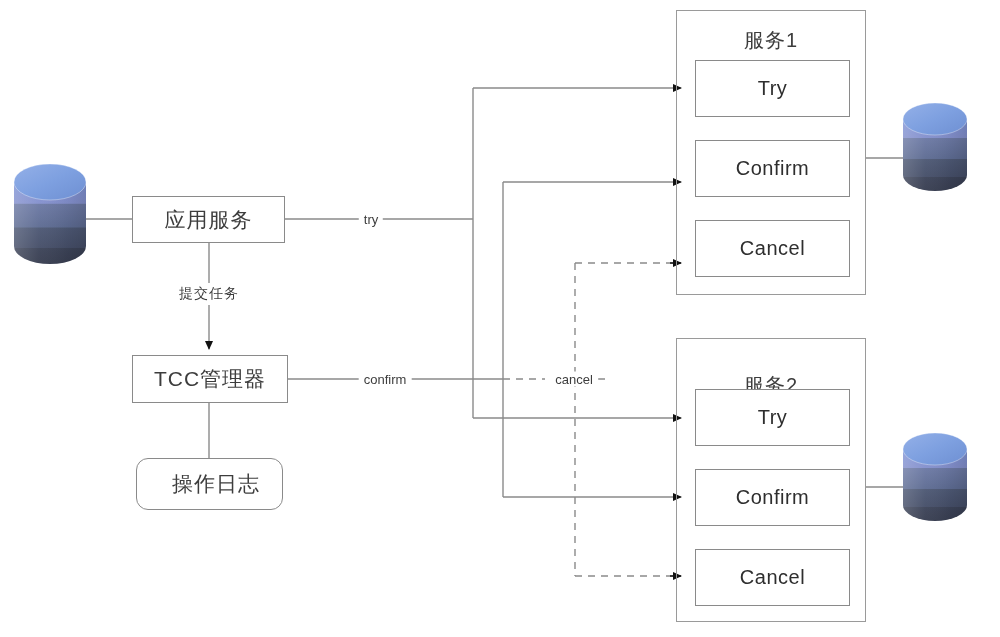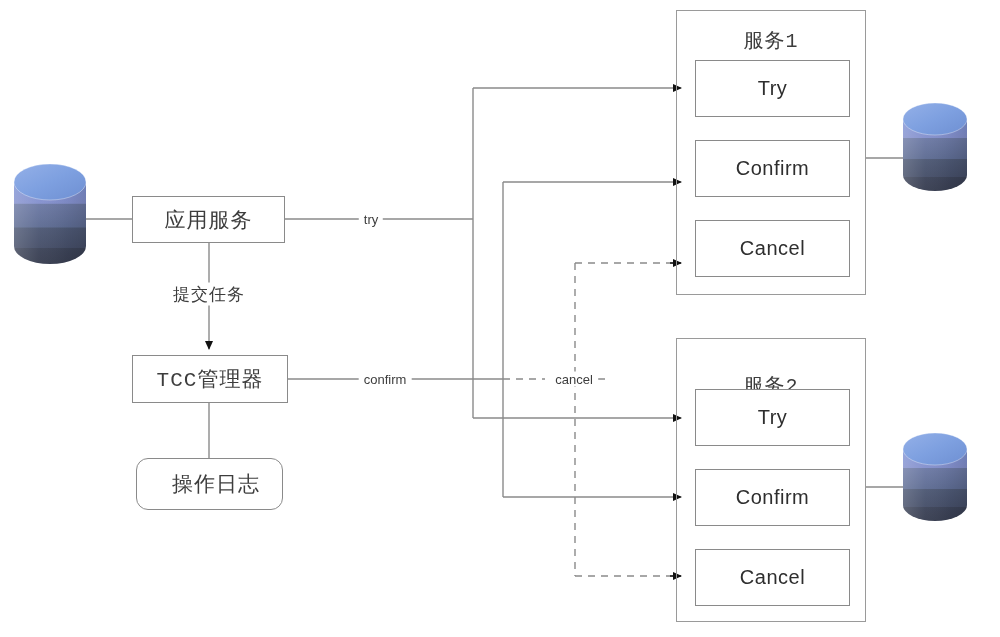--- a/index.html
+++ b/index.html
@@ -34,21 +34,21 @@
     justify-content: center;
     color: #3b3b3b;
   }
   .node-label {
     font-size: 21px;
     letter-spacing: 1px;
     color: #3d3d3d;
     white-space: nowrap;
   }
   .cjk {
-    font-family: Liberation Mono, monospace;
+    font-family: Liberation Sans, sans-serif;
   }
   .rounded {
     border-radius: 12px;
     padding-left: 13px;
   }
   .container-box {
     position: absolute;
     box-sizing: border-box;
     border: 1px solid #9a9a9a;
     background: transparent;
@@ -78,21 +78,21 @@
   .edge-label {
     position: absolute;
     font-size: 13px;
     color: #3d3d3d;
     background: #ffffff;
     padding: 0 5px;
     white-space: nowrap;
     transform: translate(-50%, -50%);
   }
   .edge-label.cjk-label {
-    font-size: 17px;
+    font-size: 14px;
     letter-spacing: 1px;
   }
 </style>
 </head>
 <body>
 
 <div id="canvas">
 
   <svg id="diagram-svg" viewBox="0 0 1000 637" xmlns="http://www.w3.org/2000/svg">
     <defs>

